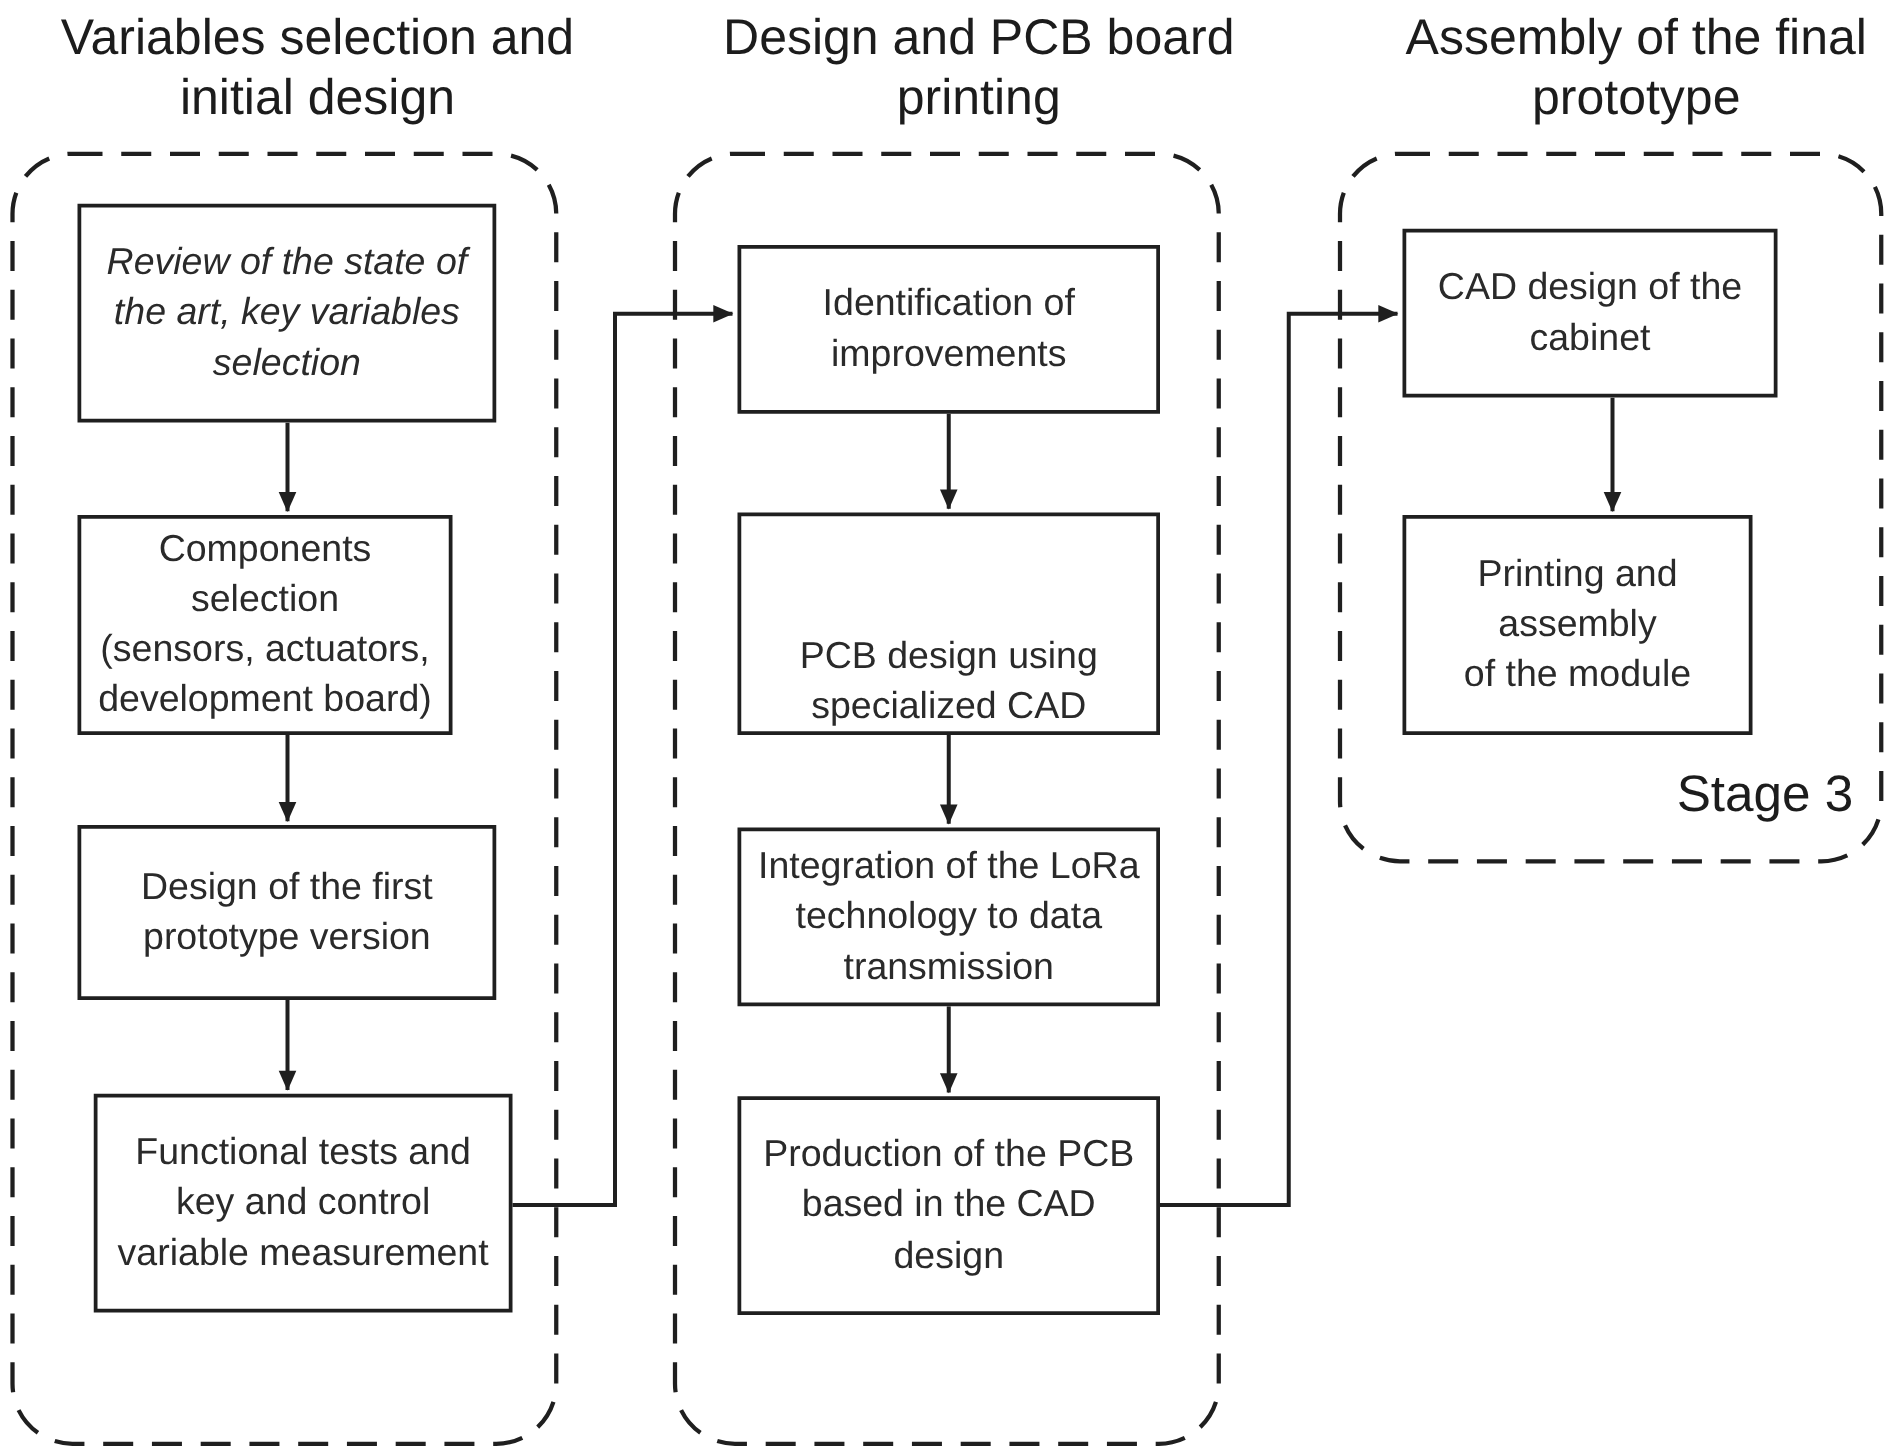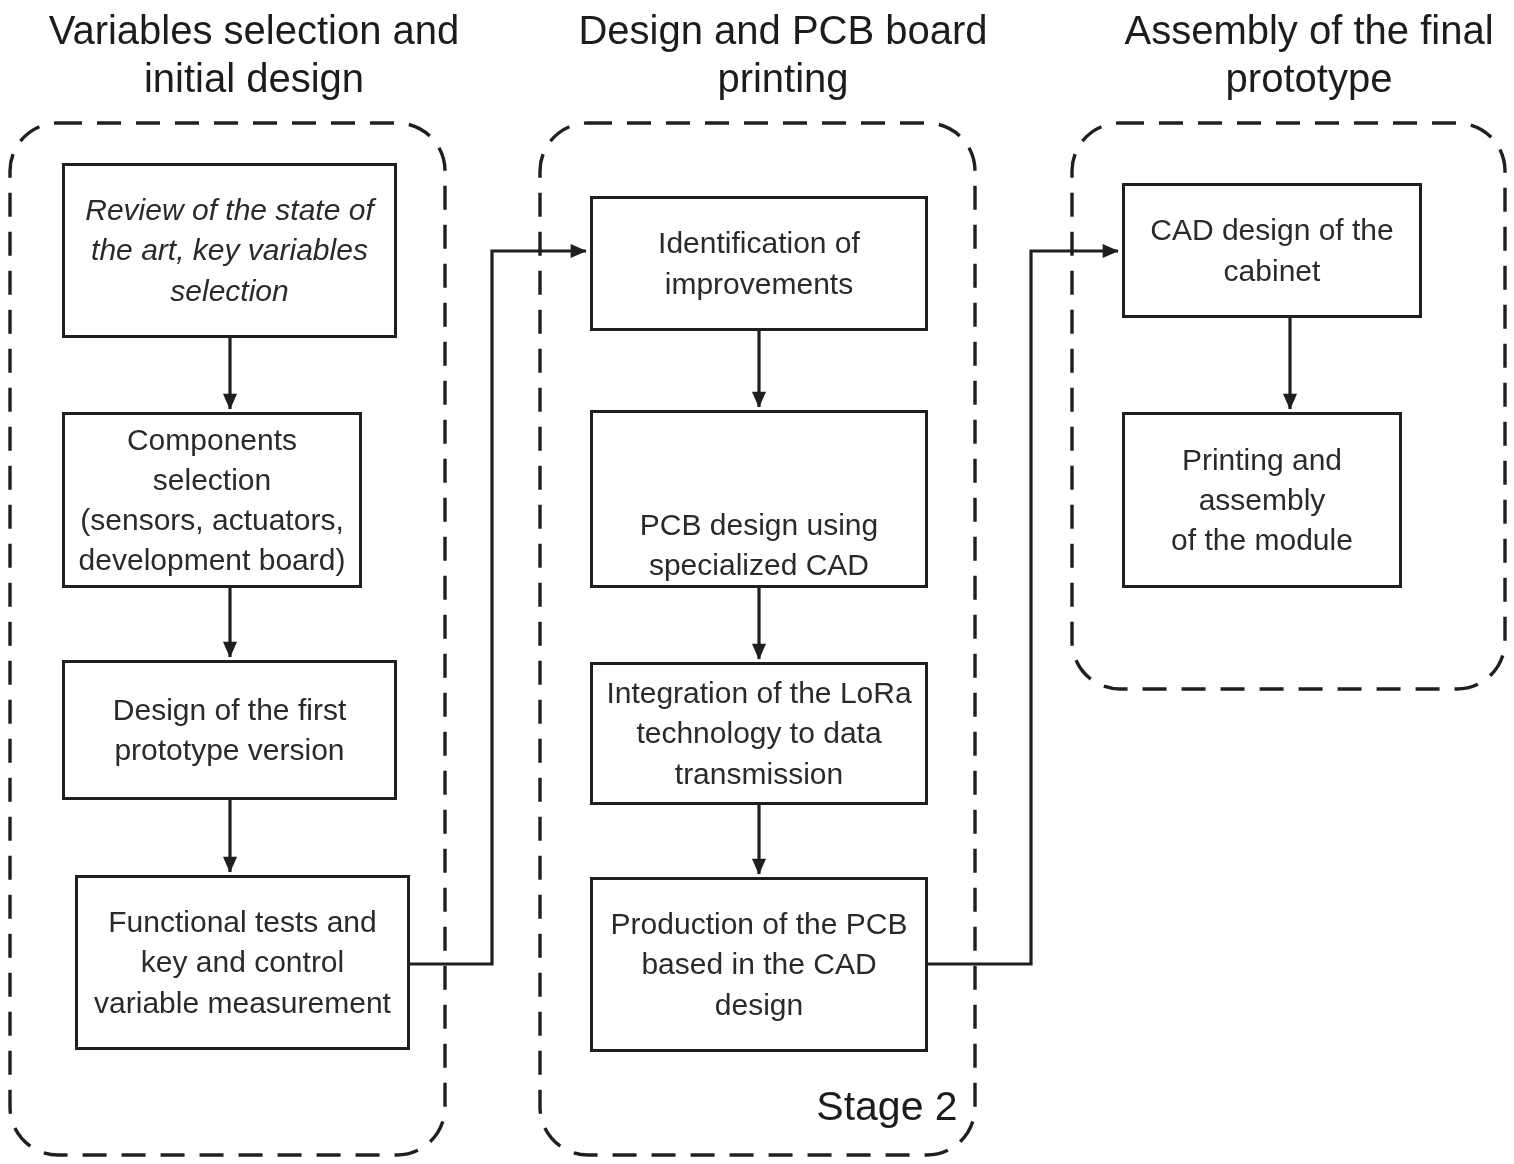--- a/index.html
+++ b/index.html
@@ -141,15 +141,15 @@
 
   <div class="process-box" style="left:1122px; top:183px; width:300px; height:135px;">
     <span class="label">CAD design of the
 cabinet</span>
   </div>
   <div class="process-box" style="left:1122px; top:412px; width:280px; height:176px;">
     <span class="label">Printing and assembly
 of the module</span>
   </div>
 
-  <div class="stage-label" style="left:787px;  top:1083px;">Stage 2</div>
+  <div class="stage-label" style="left:1312px; top:612px;">Stage 3</div>
 
 </div>
 
 </body></html>

